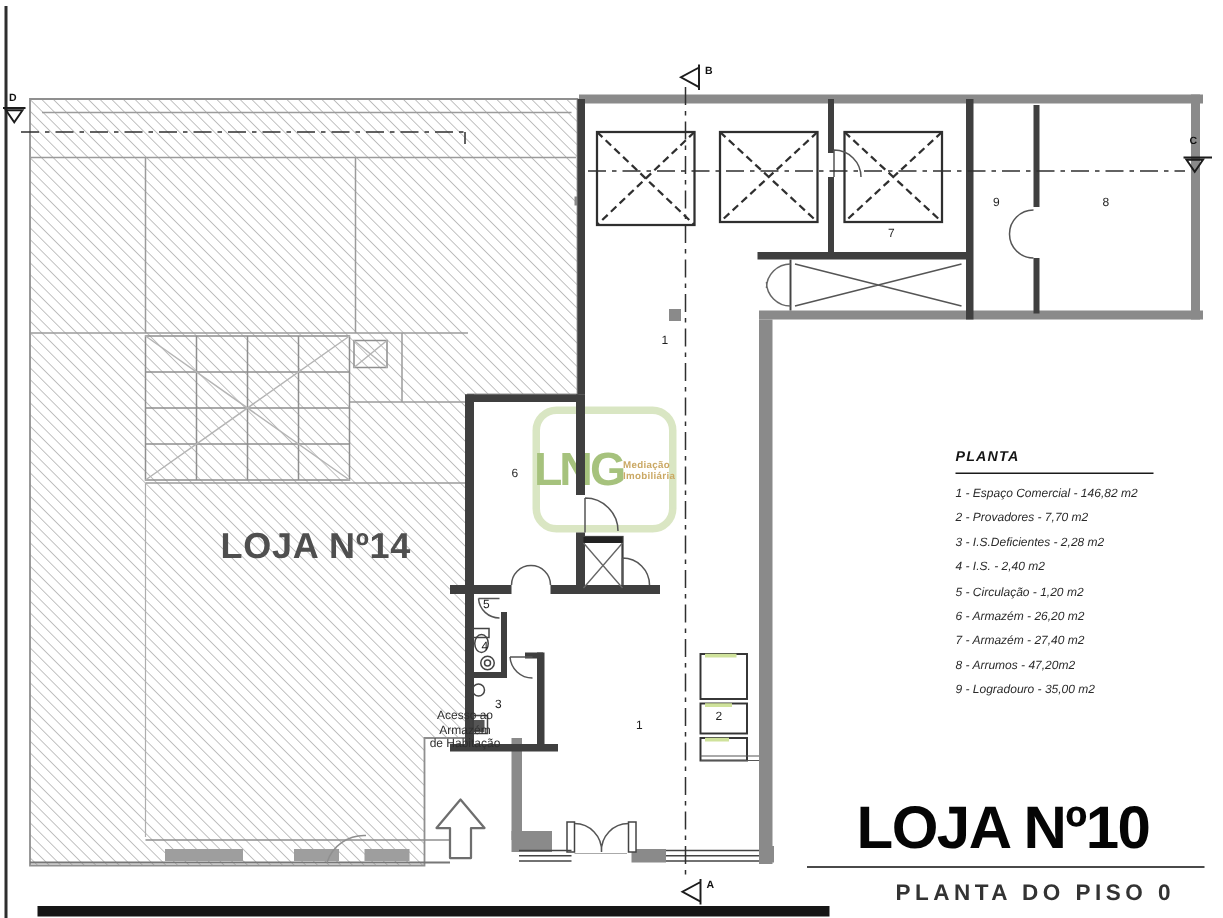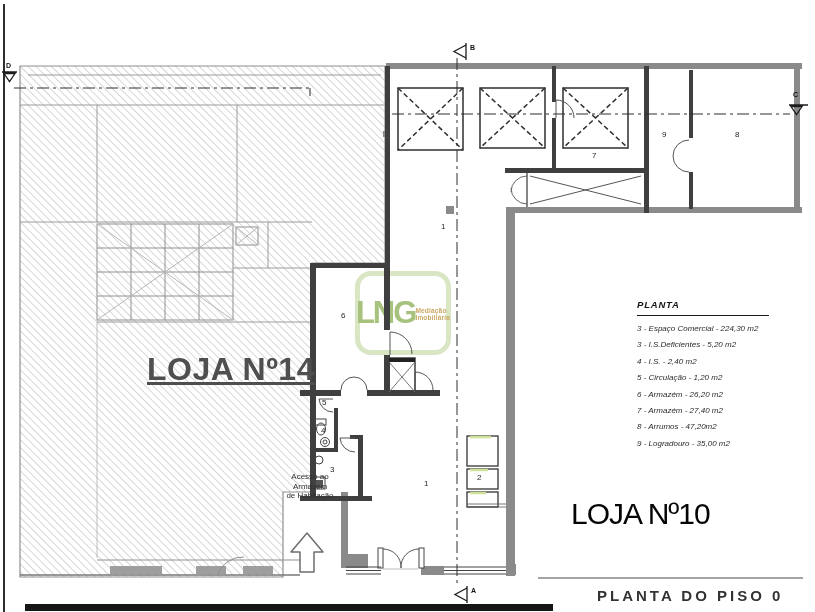--- a/index.html
+++ b/index.html
@@ -7,22 +7,22 @@
          font-family:"Liberation Sans",sans-serif;}
   .sheet > svg{position:absolute;left:0;top:0;z-index:2;}
   .t{position:absolute;z-index:3;color:#1f1f1f;white-space:nowrap;}
   
   .logo{position:absolute;left:355px;top:271px;width:96px;height:84px;z-index:1;
         border:5px solid #d8e5c0;border-radius:16px;box-sizing:border-box;
         display:flex;flex-direction:row;align-items:center;justify-content:center;opacity:.95;}
   .logo-name{font-size:31px;font-weight:800;color:#a2bf77;letter-spacing:-2px;line-height:26px;}
   .logo-tag{font-size:6.5px;font-weight:bold;color:#c8a45c;margin-top:1px;letter-spacing:.2px;}
   
-  .neighbor{left:147px;top:351px;font-size:32px;font-weight:600;color:#4f4f4f;letter-spacing:.5px;text-decoration:underline;}
-  .title{left:571px;top:497px;font-size:30px;font-weight:normal;color:#050505;letter-spacing:-1px;}
+  .neighbor{left:147px;top:351px;font-size:24px;font-weight:600;color:#4f4f4f;letter-spacing:.5px;}
+  .title{left:571px;top:530px;font-size:40px;font-weight:bold;color:#050505;letter-spacing:-1px;}
   .subtitle{left:597px;top:587px;font-size:15px;font-weight:bold;letter-spacing:3px;color:#333;}
   .legend{position:absolute;left:637px;top:294px;z-index:3;}
   .legend-h{font-size:9.5px;font-weight:bold;font-style:italic;color:#151515;letter-spacing:.8px;
             border-bottom:1.5px solid #1a1a1a;display:inline-block;width:132px;padding-bottom:5px;}
   .legend-item{font-size:8px;font-style:italic;color:#2b2b2b;line-height:16.4px;white-space:nowrap;}
   .legend-items{margin-top:5px;}
   .access{position:absolute;left:277px;top:472px;width:66px;z-index:3;text-align:center;
           font-size:8px;line-height:9.5px;color:#2f2f2f;}
   .room{font-size:8px;}
   .marker{font-size:7px;font-weight:bold;color:#111;}
@@ -219,24 +219,25 @@
   <div class="access">
     <div>Acesso ao</div>
     <div>Armazém</div>
     <div>de Habitação</div>
   </div>
 
   <div class="legend">
     <div class="legend-h">PLANTA</div>
     <div class="legend-items">
 
-        <div class="legend-item">3 - Espaço Comercial - 224,30 m2</div>
-
-
-        <div class="legend-item">3 - I.S.Deficientes - 5,20 m2</div>
+        <div class="legend-item">1 - Espaço Comercial - 146,82 m2</div>
+
+        <div class="legend-item">2 - Provadores - 7,70 m2</div>
+
+        <div class="legend-item">3 - I.S.Deficientes - 2,28 m2</div>
 
         <div class="legend-item">4 - I.S. - 2,40 m2</div>
 
         <div class="legend-item">5 - Circulação - 1,20 m2</div>
 
         <div class="legend-item">6 - Armazém - 26,20 m2</div>
 
         <div class="legend-item">7 - Armazém - 27,40 m2</div>
 
         <div class="legend-item">8 - Arrumos - 47,20m2</div>

